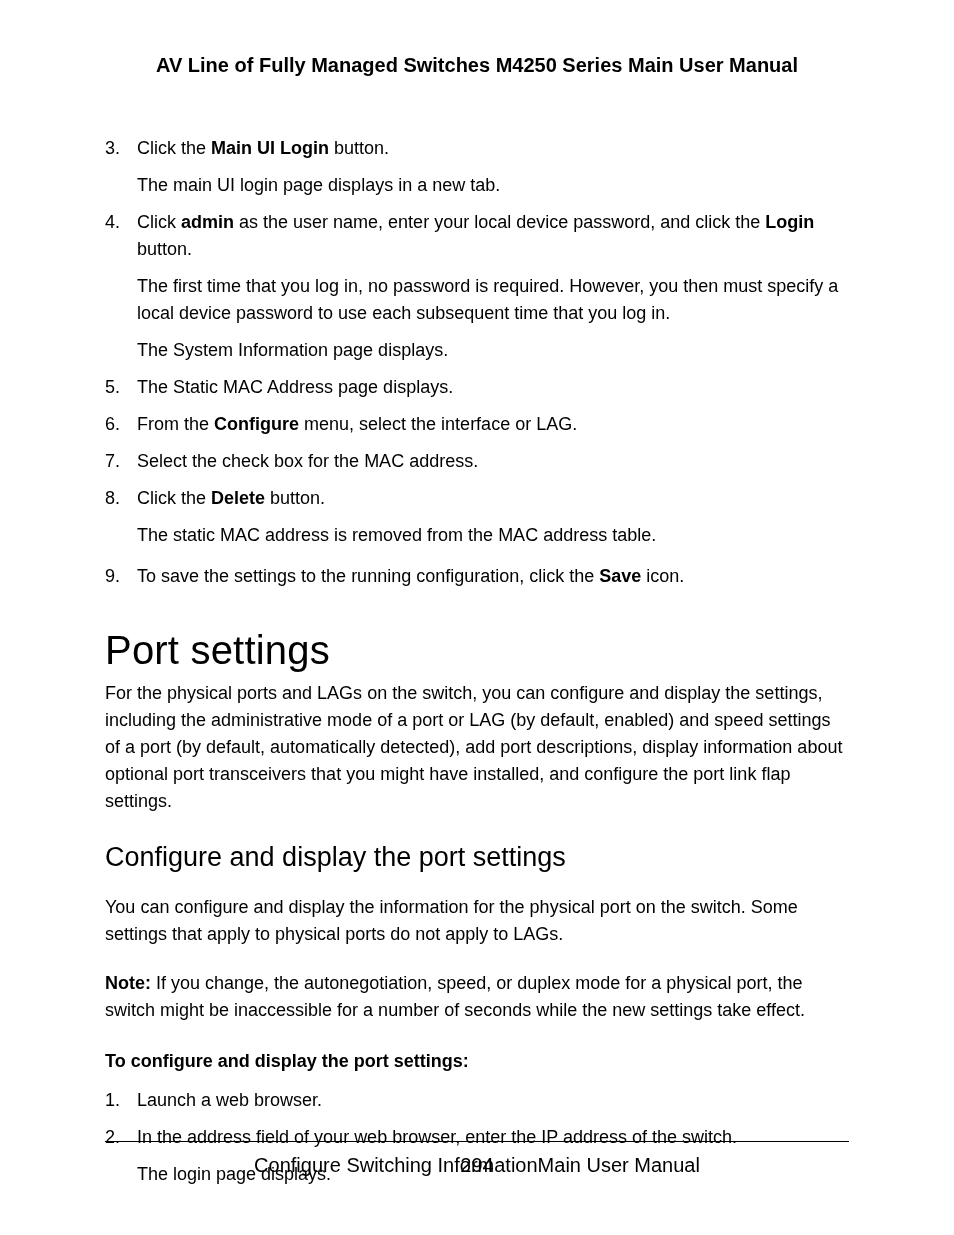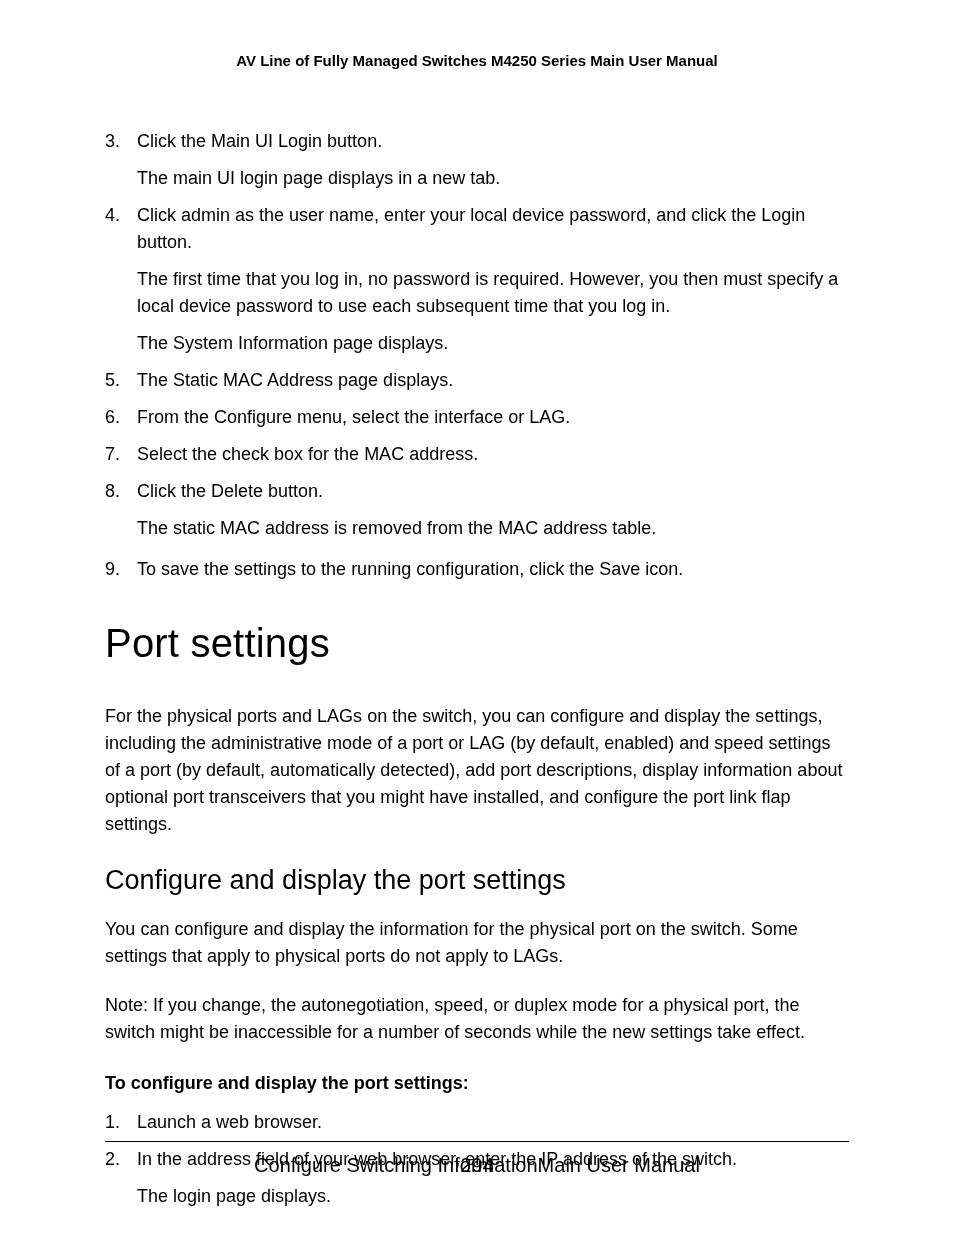--- a/index.html
+++ b/index.html
@@ -10,44 +10,43 @@
       width: 954px;
       height: 1235px;
       position: relative;
       padding: 50px 105px 0 105px;
       font-size: 18px;
       line-height: 1.5;
     }
     .header-title {
       text-align: center;
       font-weight: bold;
-      font-size: 15px;
+      font-size: 20px;
       margin-bottom: 55px;
     }
     .list-item {
       display: flex;
       align-items: flex-start;
       margin-bottom: 10px;
     }
     .list-num {
       width: 32px;
       flex-shrink: 0;
     }
     .list-body {
       flex: 1;
     }
     .list-body p { margin-bottom: 0; }
     .list-body p + p { margin-top: 10px; }
     .para-spacer { margin-top: 10px; }
-    .bold { font-weight: normal; margin-top: 8px; }
+    .bold { font-weight: bold; margin-top: 8px; }
     h1.section-heading {
       font-weight: 300;
       font-size: 40px;
       margin-top: 30px;
-      margin-bottom: 30px;
       letter-spacing: 0.2px;
     }
     .body-para {
       margin-bottom: 22px;
     }
     h2.sub-heading {
       font-weight: 400;
       font-size: 27px;
       margin-top: 10px;
       margin-bottom: 16px;

